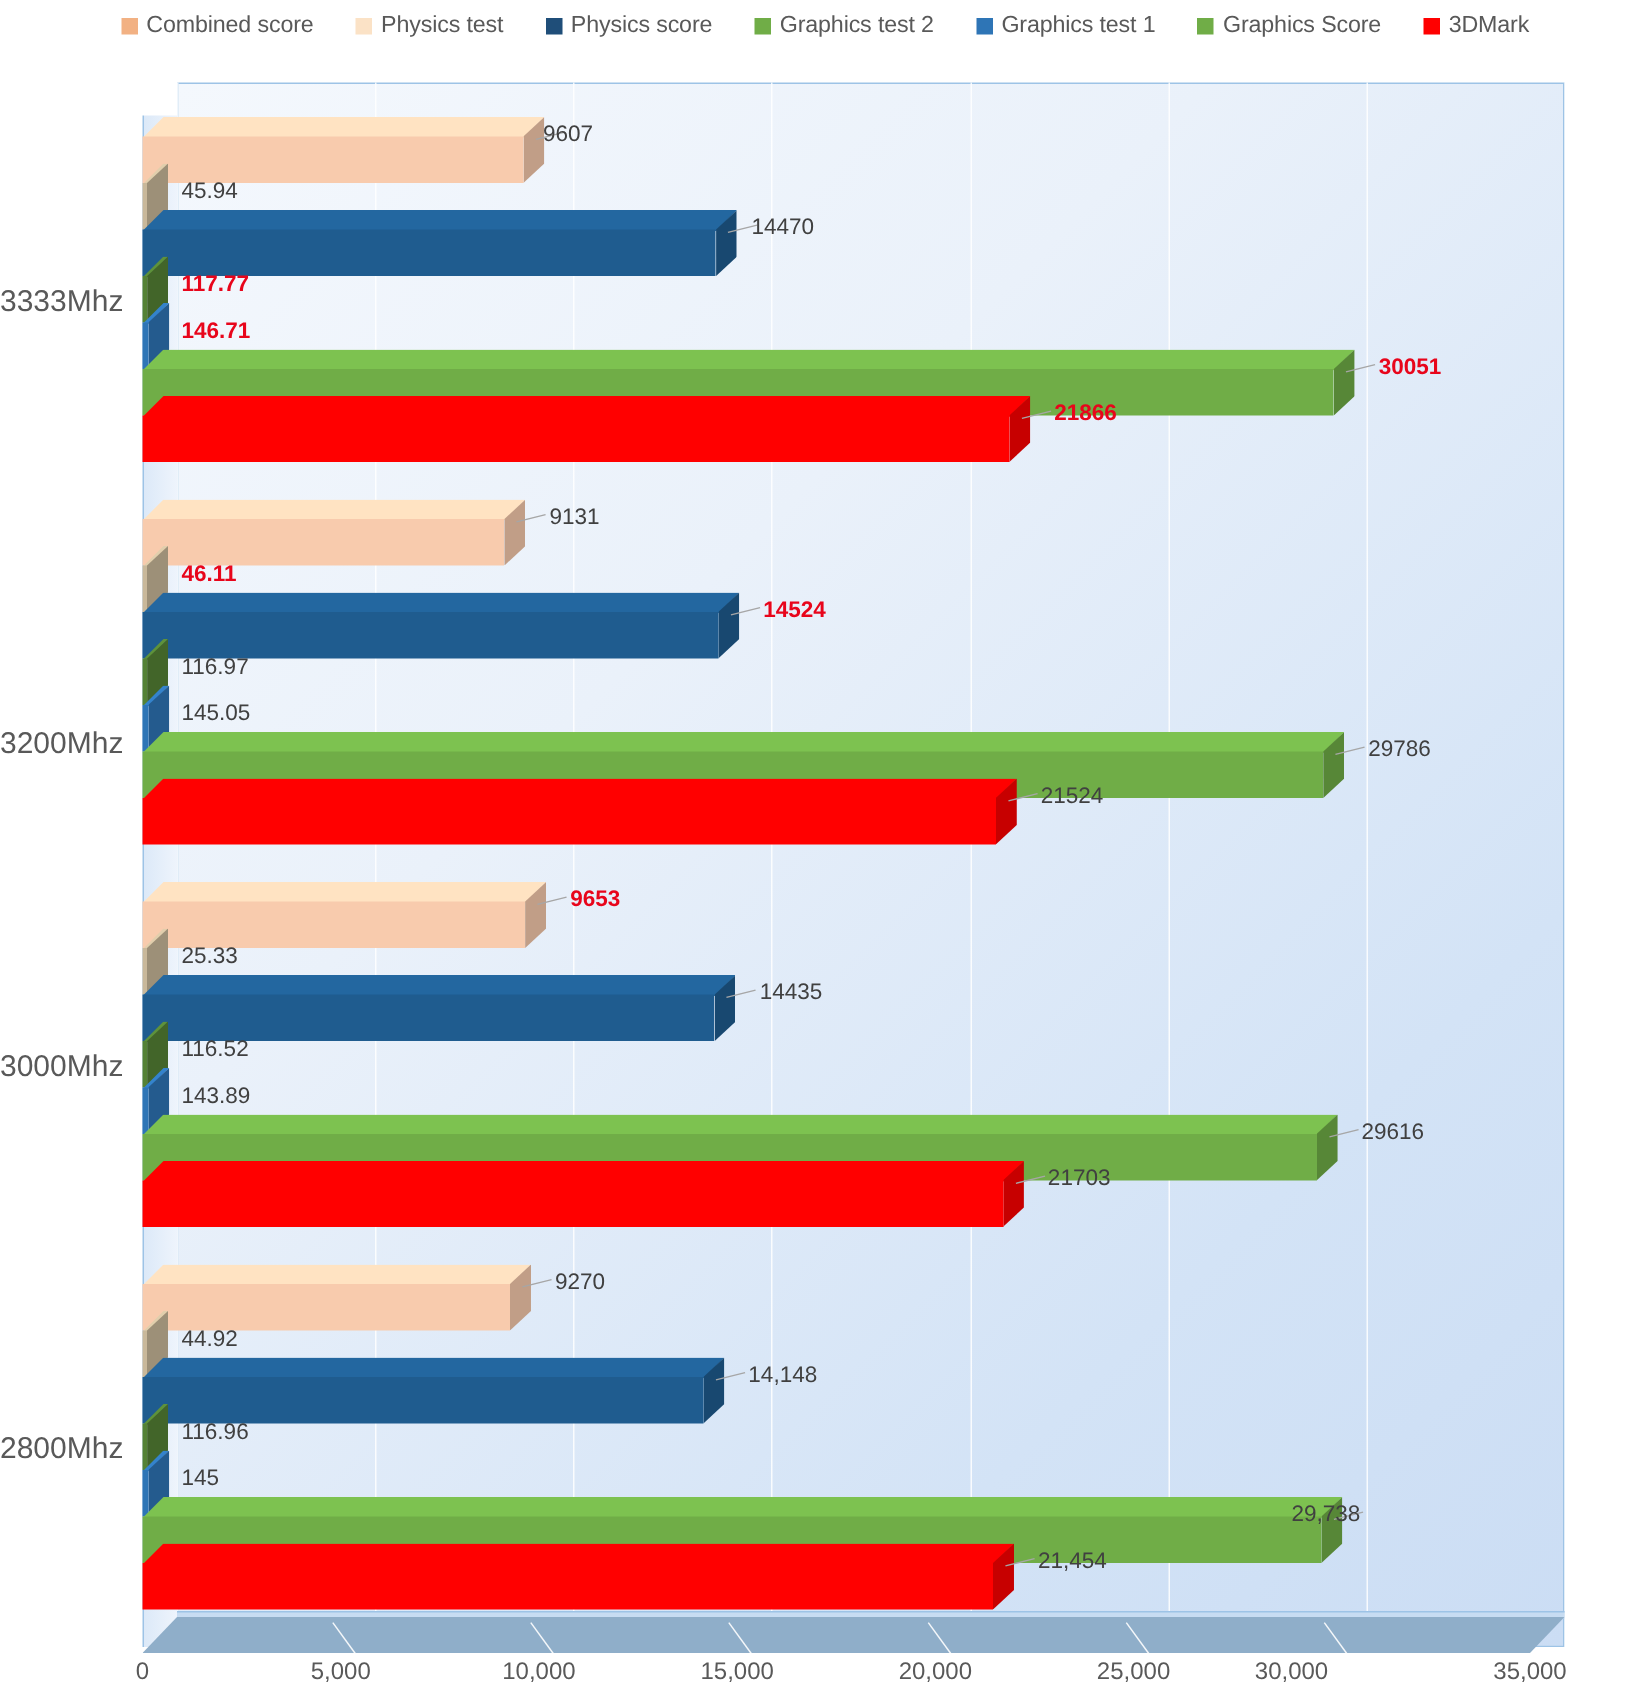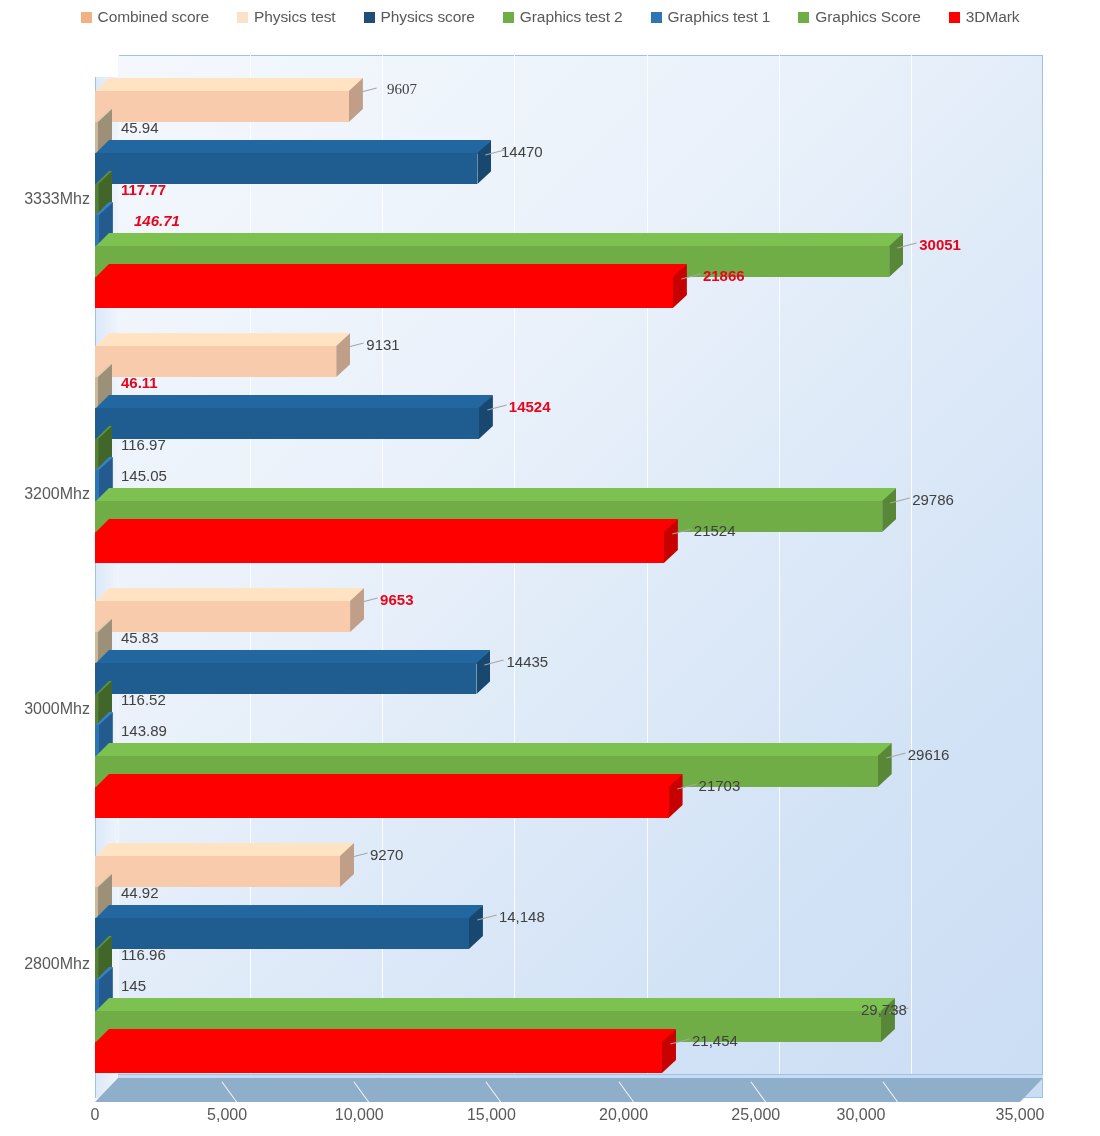--- a/index.html
+++ b/index.html
@@ -55,22 +55,22 @@
     position:absolute;top:21px;width:1px;height:1043px;background:#ffffff;opacity:.85;
   }
   
   .floortick{
     position:absolute;width:1px;height:30px;background:#ffffff;opacity:.9;
     transform-origin:bottom center;transform:rotate(-36deg);
   }
 
   
   .cat-label{
-    position:absolute;left:0;width:90px;text-align:right;
-    font-size:16px;color:#595959;
+    position:absolute;left:0;width:90px;text-align:left;
+    font-size:20px;color:#595959;
   }
 
   
   .bar{position:absolute;height:0;}
   .bar .front{
     position:absolute;left:0;top:0;height:100%;width:100%;
   }
 
   
   .vlabel{
@@ -144,21 +144,21 @@
       <div class="floortick" style="left: 767.714px; top: 1042px;"></div>
       <div class="floortick" style="left: 899.857px; top: 1042px;"></div>
     </div>
   <div id="bars">
       <div class="bar" style="left: 95px; top: 57px; width: 253.899px; height: 31px;">
         <div style="position: absolute; left: 0px; top: -13px; width: 267.899px; height: 14px; background: rgb(255, 227, 194); clip-path: polygon(14px 0px, 100% 0px, calc(100% - 14px) 100%, 0px 100%);"></div>
         <div style="position: absolute; left: 253.899px; top: -13px; width: 14px; height: 44px; background: rgb(193, 158, 135); clip-path: polygon(0px 13px, 100% 0px, 100% calc(100% - 13px), 0px 100%);"></div>
         <div class="front" style="background: rgb(248, 203, 173);"></div>
       </div>
       <div class="leader" style="left: 356.899px; top: 56px; width: 20px; transform: rotate(-14deg);"></div>
-      <div class="vlabel" style="left: 387px; top: 47px; font-family: Liberation Serif, serif;">9607</div>
+      <div class="vlabel" style="left: 362px; top: 47px;">9607</div>
       <div class="bar" style="left: 95px; top: 88px; width: 3px; height: 31px;">
         <div style="position: absolute; left: 0px; top: -13px; width: 17px; height: 14px; background: rgb(225, 206, 172); clip-path: polygon(14px 0px, 100% 0px, calc(100% - 14px) 100%, 0px 100%);"></div>
         <div style="position: absolute; left: 3px; top: -13px; width: 14px; height: 44px; background: rgb(157, 144, 120); clip-path: polygon(0px 13px, 100% 0px, 100% calc(100% - 13px), 0px 100%);"></div>
         <div class="front" style="background: rgb(201, 184, 154);"></div>
       </div>
       <div class="vlabel" style="left: 121px; top: 84.5px;">45.94</div>
       <div class="bar" style="left: 95px; top: 119px; width: 382.421px; height: 31px;">
         <div style="position: absolute; left: 0px; top: -13px; width: 396.421px; height: 14px; background: rgb(35, 103, 160); clip-path: polygon(14px 0px, 100% 0px, calc(100% - 14px) 100%, 0px 100%);"></div>
         <div style="position: absolute; left: 382.421px; top: -13px; width: 14px; height: 44px; background: rgb(24, 72, 112); clip-path: polygon(0px 13px, 100% 0px, 100% calc(100% - 13px), 0px 100%);"></div>
         <div class="front" style="background: rgb(31, 92, 143);"></div>
@@ -169,21 +169,21 @@
         <div style="position: absolute; left: 0px; top: -13px; width: 17.1125px; height: 14px; background: rgb(94, 146, 59); clip-path: polygon(14px 0px, 100% 0px, calc(100% - 14px) 100%, 0px 100%);"></div>
         <div style="position: absolute; left: 3.11249px; top: -13px; width: 14px; height: 44px; background: rgb(66, 101, 41); clip-path: polygon(0px 13px, 100% 0px, 100% calc(100% - 13px), 0px 100%);"></div>
         <div class="front" style="background: rgb(84, 130, 53);"></div>
       </div>
       <div class="vlabel red" style="left: 121px; top: 146.5px;">117.77</div>
       <div class="bar" style="left: 95px; top: 181px; width: 3.87734px; height: 31px;">
         <div style="position: absolute; left: 0px; top: -13px; width: 17.8773px; height: 14px; background: rgb(52, 131, 204); clip-path: polygon(14px 0px, 100% 0px, calc(100% - 14px) 100%, 0px 100%);"></div>
         <div style="position: absolute; left: 3.87734px; top: -13px; width: 14px; height: 44px; background: rgb(36, 91, 142); clip-path: polygon(0px 13px, 100% 0px, 100% calc(100% - 13px), 0px 100%);"></div>
         <div class="front" style="background: rgb(46, 117, 182);"></div>
       </div>
-      <div class="vlabel red" style="left: 134px; top: 177.5px; font-style: italic;">146.71</div>
+      <div class="vlabel red" style="left: 121px; top: 177.5px;">146.71</div>
       <div class="bar" style="left: 95px; top: 212px; width: 794.205px; height: 31px;">
         <div style="position: absolute; left: 0px; top: -13px; width: 808.205px; height: 14px; background: rgb(125, 194, 80); clip-path: polygon(14px 0px, 100% 0px, calc(100% - 14px) 100%, 0px 100%);"></div>
         <div style="position: absolute; left: 794.205px; top: -13px; width: 14px; height: 44px; background: rgb(87, 135, 55); clip-path: polygon(0px 13px, 100% 0px, 100% calc(100% - 13px), 0px 100%);"></div>
         <div class="front" style="background: rgb(112, 173, 71);"></div>
       </div>
       <div class="leader" style="left: 897.205px; top: 211px; width: 20px; transform: rotate(-14deg);"></div>
       <div class="vlabel red" style="left: 919.205px; top: 202px;">30051</div>
       <div class="bar" style="left: 95px; top: 243px; width: 577.887px; height: 31px;">
         <div style="position: absolute; left: 0px; top: -13px; width: 591.887px; height: 14px; background: rgb(255, 0, 0); clip-path: polygon(14px 0px, 100% 0px, calc(100% - 14px) 100%, 0px 100%);"></div>
         <div style="position: absolute; left: 577.887px; top: -13px; width: 14px; height: 44px; background: rgb(199, 0, 0); clip-path: polygon(0px 13px, 100% 0px, 100% calc(100% - 13px), 0px 100%);"></div>
@@ -242,21 +242,21 @@
         <div style="position: absolute; left: 255.115px; top: -13px; width: 14px; height: 44px; background: rgb(193, 158, 135); clip-path: polygon(0px 13px, 100% 0px, 100% calc(100% - 13px), 0px 100%);"></div>
         <div class="front" style="background: rgb(248, 203, 173);"></div>
       </div>
       <div class="leader" style="left: 358.115px; top: 566px; width: 20px; transform: rotate(-14deg);"></div>
       <div class="vlabel red" style="left: 380.115px; top: 557px;">9653</div>
       <div class="bar" style="left: 95px; top: 598px; width: 3px; height: 31px;">
         <div style="position: absolute; left: 0px; top: -13px; width: 17px; height: 14px; background: rgb(225, 206, 172); clip-path: polygon(14px 0px, 100% 0px, calc(100% - 14px) 100%, 0px 100%);"></div>
         <div style="position: absolute; left: 3px; top: -13px; width: 14px; height: 44px; background: rgb(157, 144, 120); clip-path: polygon(0px 13px, 100% 0px, 100% calc(100% - 13px), 0px 100%);"></div>
         <div class="front" style="background: rgb(201, 184, 154);"></div>
       </div>
-      <div class="vlabel" style="left: 121px; top: 594.5px;">45.83</div>
+      <div class="vlabel" style="left: 121px; top: 594.5px;">25.33</div>
       <div class="bar" style="left: 95px; top: 629px; width: 381.496px; height: 31px;">
         <div style="position: absolute; left: 0px; top: -13px; width: 395.496px; height: 14px; background: rgb(35, 103, 160); clip-path: polygon(14px 0px, 100% 0px, calc(100% - 14px) 100%, 0px 100%);"></div>
         <div style="position: absolute; left: 381.496px; top: -13px; width: 14px; height: 44px; background: rgb(24, 72, 112); clip-path: polygon(0px 13px, 100% 0px, 100% calc(100% - 13px), 0px 100%);"></div>
         <div class="front" style="background: rgb(31, 92, 143);"></div>
       </div>
       <div class="leader" style="left: 484.496px; top: 628px; width: 20px; transform: rotate(-14deg);"></div>
       <div class="vlabel" style="left: 506.496px; top: 619px;">14435</div>
       <div class="bar" style="left: 95px; top: 660px; width: 3.07946px; height: 31px;">
         <div style="position: absolute; left: 0px; top: -13px; width: 17.0795px; height: 14px; background: rgb(94, 146, 59); clip-path: polygon(14px 0px, 100% 0px, calc(100% - 14px) 100%, 0px 100%);"></div>
         <div style="position: absolute; left: 3.07946px; top: -13px; width: 14px; height: 44px; background: rgb(66, 101, 41); clip-path: polygon(0px 13px, 100% 0px, 100% calc(100% - 13px), 0px 100%);"></div>

